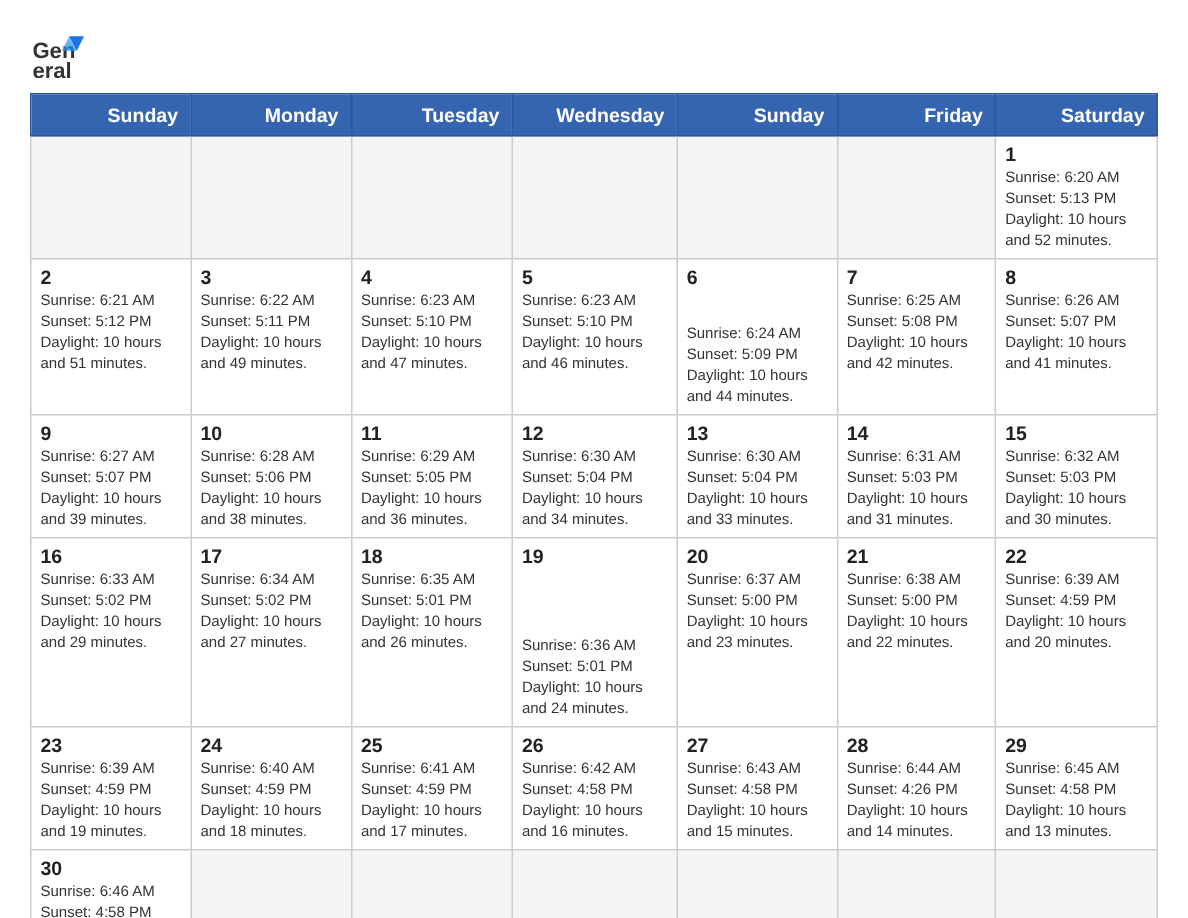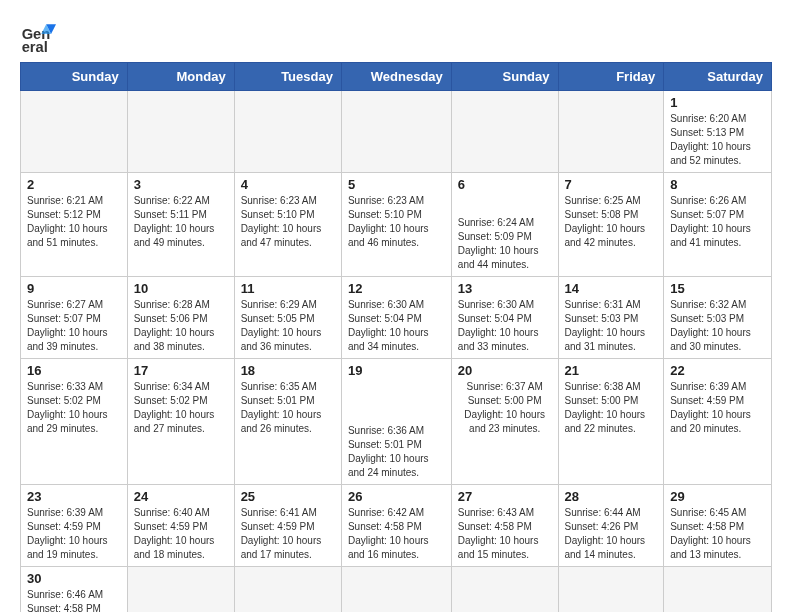--- a/index.html
+++ b/index.html
@@ -264,21 +264,21 @@
           </td>
           <td>
             <span class="day-number">19</span>
             <div class="day-info" style="white-space: pre-line; margin-top: 46px;">Sunrise: 6:36 AM
 Sunset: 5:01 PM
 Daylight: 10 hours
 and 24 minutes.</div>
           </td>
           <td>
             <span class="day-number">20</span>
-            <div class="day-info" style="white-space: pre-line; text-align: center;">Sunrise: 6:37 AM
+            <div class="day-info" style="white-space: pre-line;">Sunrise: 6:37 AM
 Sunset: 5:00 PM
 Daylight: 10 hours
 and 23 minutes.</div>
           </td>
           <td>
             <span class="day-number">21</span>
             <div class="day-info" style="white-space: pre-line;">Sunrise: 6:38 AM
 Sunset: 5:00 PM
 Daylight: 10 hours
 and 22 minutes.</div>

